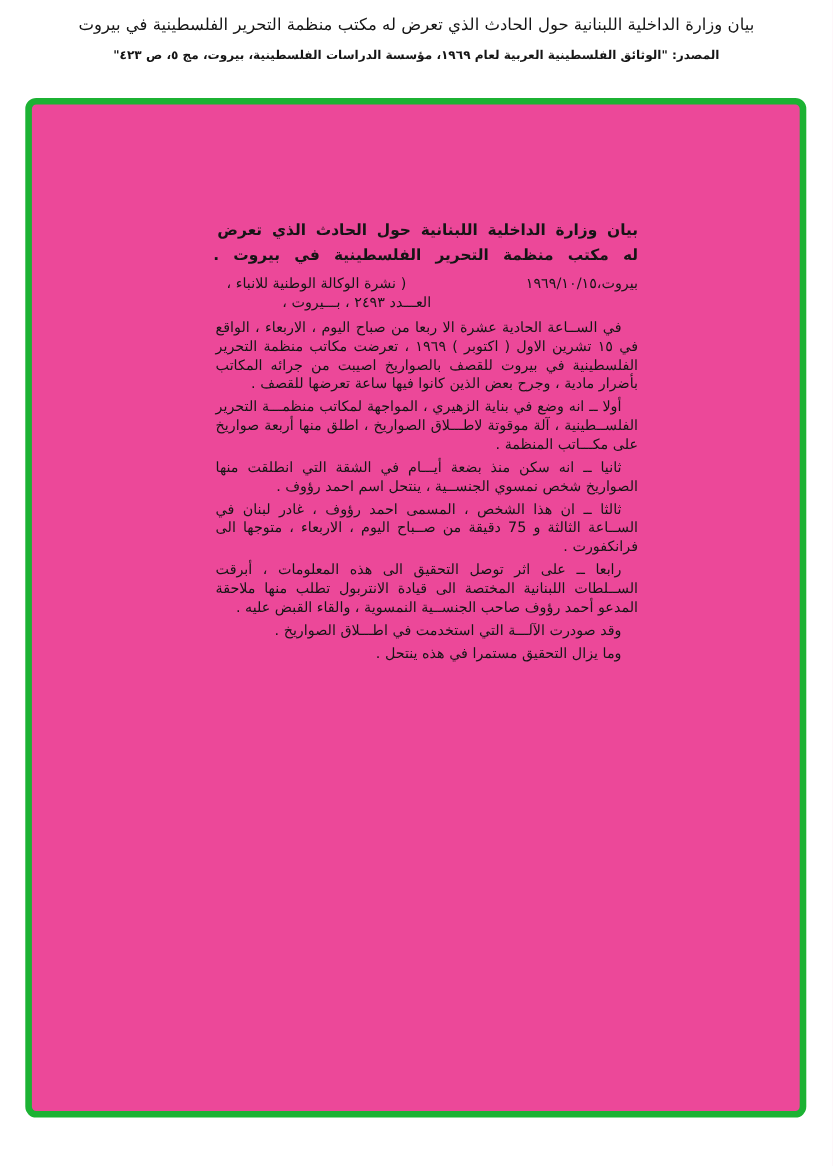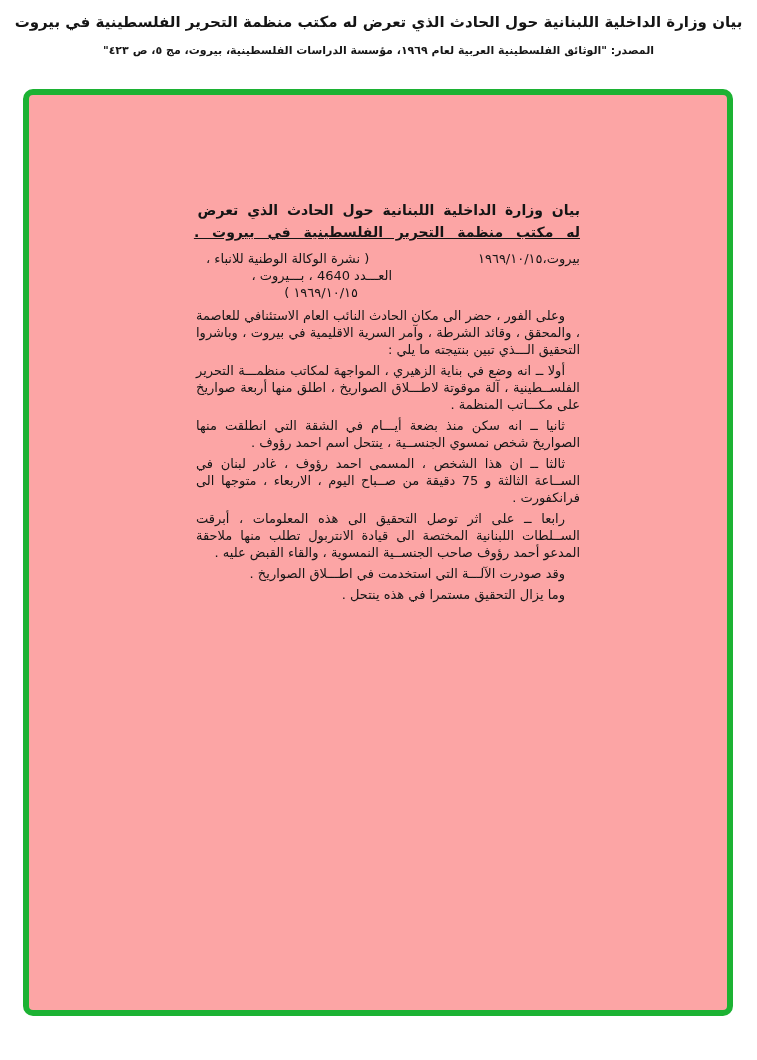--- a/index.html
+++ b/index.html
@@ -23,62 +23,62 @@
   .top-header {
     position: absolute;
     top: 10px;
     left: 0;
     right: 0;
     text-align: center;
     direction: rtl;
   }
   .top-header .main-title {
     font-size: 15px;
-    font-weight: bold;
+    font-weight: normal;
     letter-spacing: 0.2px;
     line-height: 24px;
   }
   .top-header .source-line {
     margin-top: 9px;
     font-size: 11px;
     font-weight: bold;
     line-height: 15px;
   }
   
   .frame {
     position: absolute;
     left: 23px;
     top: 89px;
     width: 710px;
     height: 927px;
     box-sizing: border-box;
     border: 6px solid #1cb233;
     border-radius: 10px;
-    background: #fca5a5;
+    background: #ec4899;
   }
   
   .doc-column {
     direction: rtl;
     width: 384px;
     margin-top: 104px;
     margin-right: 147px;
     font-size: 13px;
     line-height: 17px;
     text-align: justify;
     text-justify: inter-word;
   }
   .doc-title {
     font-weight: bold;
     font-size: 14px;
     line-height: 22px;
     margin-bottom: 7px;
     white-space: nowrap;
   }
   .doc-title .t1 { word-spacing: 4px; }
-  .doc-title .t2 { word-spacing: 8px; text-decoration: underline; }
+  .doc-title .t2 { word-spacing: 8px; }
   
   .dateline { margin-bottom: 6px; }
   .dateline-row1 {
     display: flex;
     justify-content: space-between;
     padding-left: 10px;
   }
   .dateline-row2 { padding-right: 188px; white-space: nowrap; }
   .dateline-row3 { padding-right: 222px; white-space: nowrap; }
   
@@ -103,26 +103,25 @@
       <div class="doc-title">
         <div class="t1">بيان وزارة الداخلية اللبنانية حول الحادث الذي تعرض</div>
         <div class="t2">له مكتب منظمة التحرير الفلسطينية في بيروت .</div>
       </div>
 
       <div class="dateline">
         <div class="dateline-row1">
           <span>بيروت،١٩٦٩/١٠/١٥</span>
           <span>( نشرة الوكالة الوطنية للانباء ،</span>
         </div>
-        <div class="dateline-row2">العـــدد 4640 ، بـــيروت ،</div>
-        <div class="dateline-row3">١٩٦٩/١٠/١٥ )</div>
+        <div class="dateline-row2">العـــدد ٢٤٩٣ ، بـــيروت ،</div>
       </div>
 
       <div class="doc-body">
-        <p>وعلى الفور ، حضر الى مكان الحادث النائب العام الاستئنافي للعاصمة ، والمحقق ، وقائد الشرطة ، وآمر السرية الاقليمية في بيروت ، وباشروا التحقيق الـــذي تبين بنتيجته ما يلي :</p>
+        <p>في الســاعة الحادية عشرة الا ربعا من صباح اليوم ، الاربعاء ، الواقع في ١٥ تشرين الاول ( اكتوبر ) ١٩٦٩ ، تعرضت مكاتب منظمة التحرير الفلسطينية في بيروت للقصف بالصواريخ اصيبت من جرائه المكاتب بأضرار مادية ، وجرح بعض الذين كانوا فيها ساعة تعرضها للقصف .</p>
         <p>أولا ــ انه وضع في بناية الزهيري ، المواجهة لمكاتب منظمـــة التحرير الفلســطينية ، آلة موقوتة لاطـــلاق الصواريخ ، اطلق منها أربعة صواريخ على مكـــاتب المنظمة .</p>
         <p>ثانيا ــ انه سكن منذ بضعة أيـــام في الشقة التي انطلقت منها الصواريخ شخص نمسوي الجنســية ، ينتحل اسم احمد رؤوف .</p>
         <p>ثالثا ــ ان هذا الشخص ، المسمى احمد رؤوف ، غادر لبنان في الســاعة الثالثة و 75 دقيقة من صــباح اليوم ، الاربعاء ، متوجها الى فرانكفورت .</p>
         <p>رابعا ــ على اثر توصل التحقيق الى هذه المعلومات ، أبرقت الســلطات اللبنانية المختصة الى قيادة الانتربول تطلب منها ملاحقة المدعو أحمد رؤوف صاحب الجنســية النمسوية ، والقاء القبض عليه .</p>
         <p>وقد صودرت الآلـــة التي استخدمت في اطـــلاق الصواريخ .</p>
         <p>وما يزال التحقيق مستمرا في هذه ينتحل .</p>
       </div>
 
     </div>
   </div>

